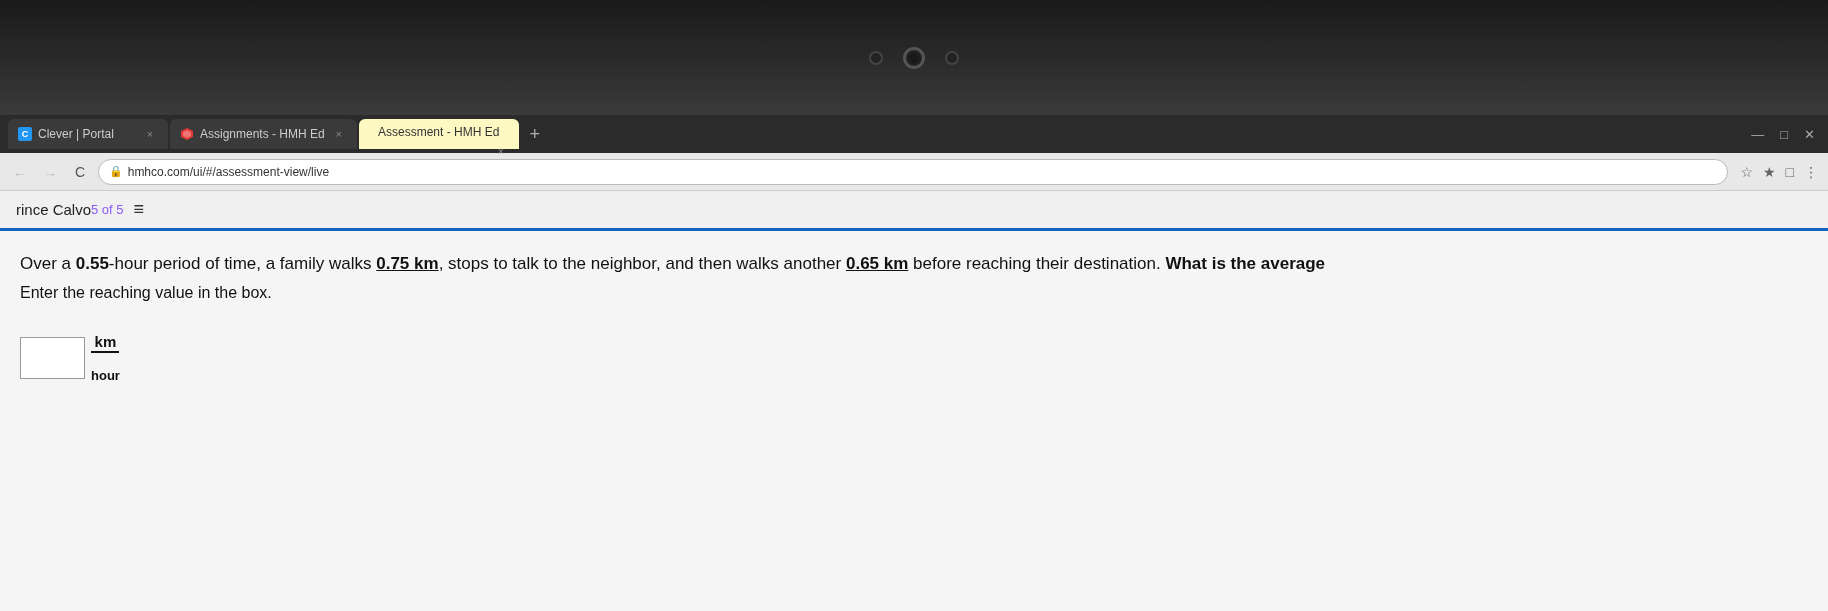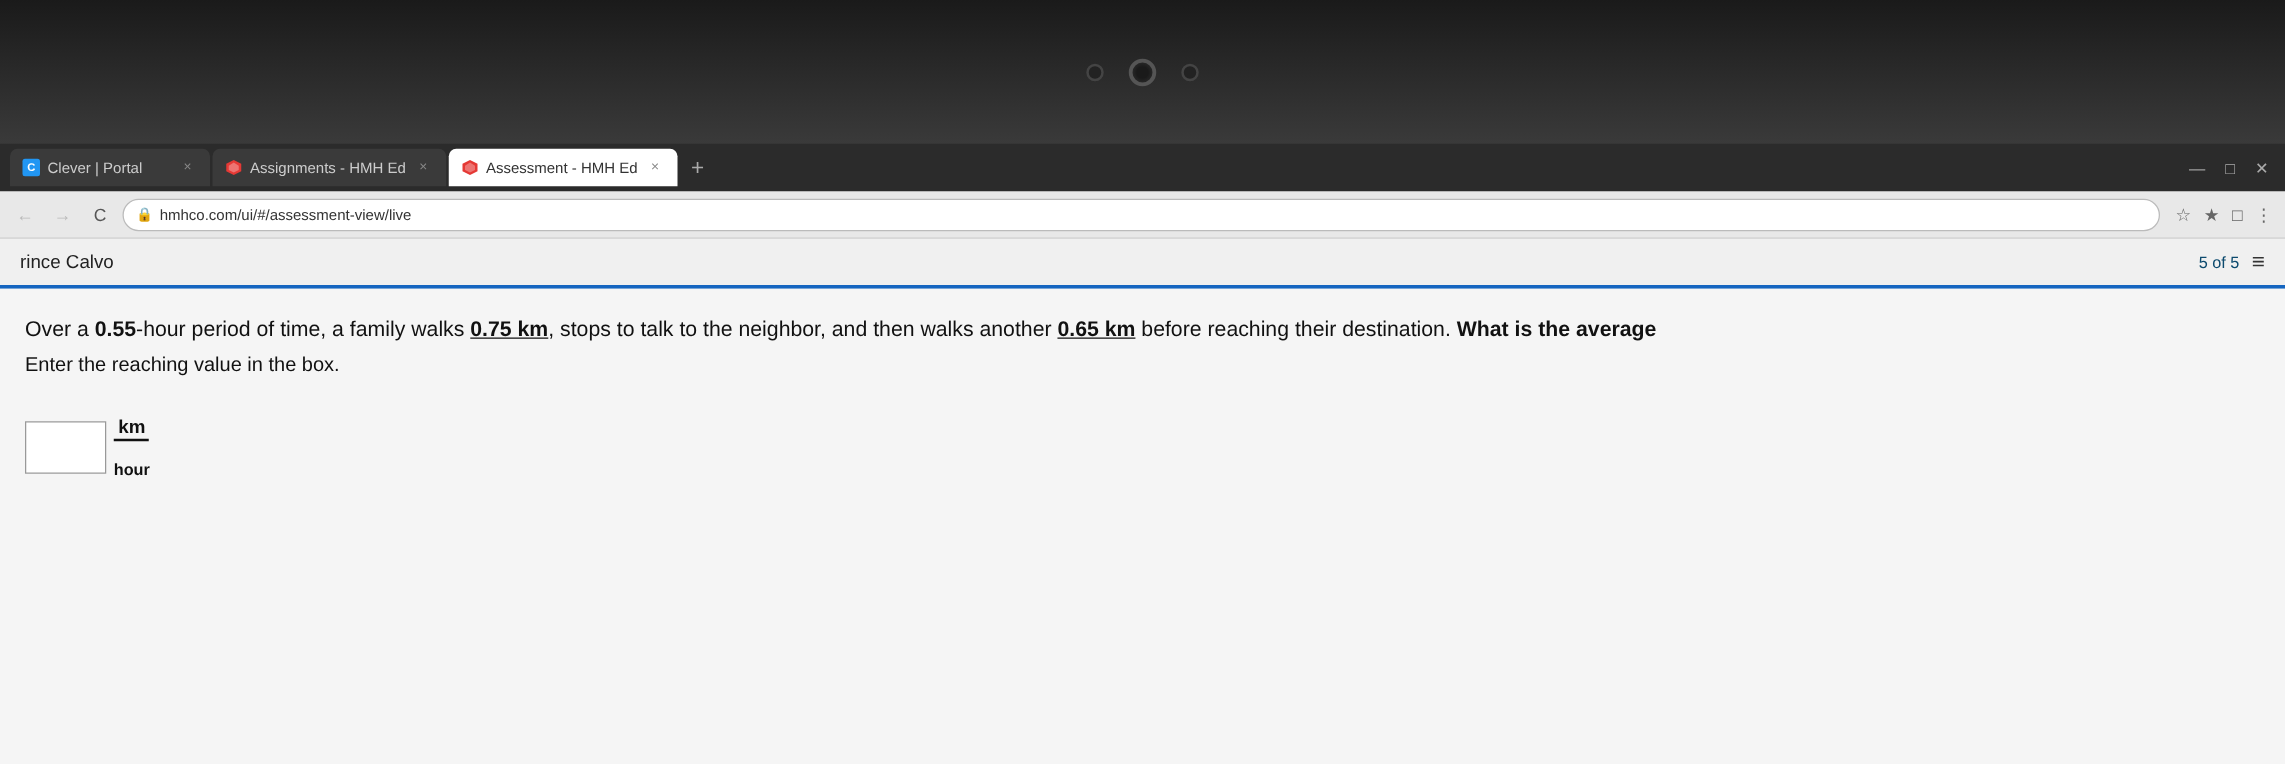--- a/index.html
+++ b/index.html
@@ -58,22 +58,23 @@
       padding: 0 10px;
       border-radius: 6px 6px 0 0;
       font-size: 12px;
       color: #ccc;
       background: #3a3a3a;
       gap: 6px;
       cursor: pointer;
       min-width: 160px;
     }
     .tab.active {
-      background: #ffffff;
+      background: #fef9c3;
       color: #333;
+      flex-direction: column;
     }
     .tab-close {
       margin-left: auto;
       width: 16px;
       height: 16px;
       display: flex;
       align-items: center;
       justify-content: center;
       border-radius: 3px;
       font-size: 11px;
@@ -161,38 +162,37 @@
       background: #f0f0f0;
       height: calc(611px - 115px - 76px);
       display: flex;
       flex-direction: column;
     }
 
     
     .page-header {
       display: flex;
       align-items: center;
-      justify-content: space-between;
       padding: 8px 16px;
       background: #f0f0f0;
       border-bottom: 3px solid #1565c0;
     }
     .user-name {
       font-size: 15px;
       color: #222;
       font-weight: normal;
     }
     .page-counter-area {
       display: flex;
       align-items: center;
       gap: 10px;
     }
     .page-counter {
       font-size: 13px;
-      color: #0c4a6e;
+      color: #8b5cf6;
     }
     .list-icon {
       font-size: 18px;
       color: #333;
       cursor: pointer;
     }
 
     
     .question-area {
       flex: 1;

